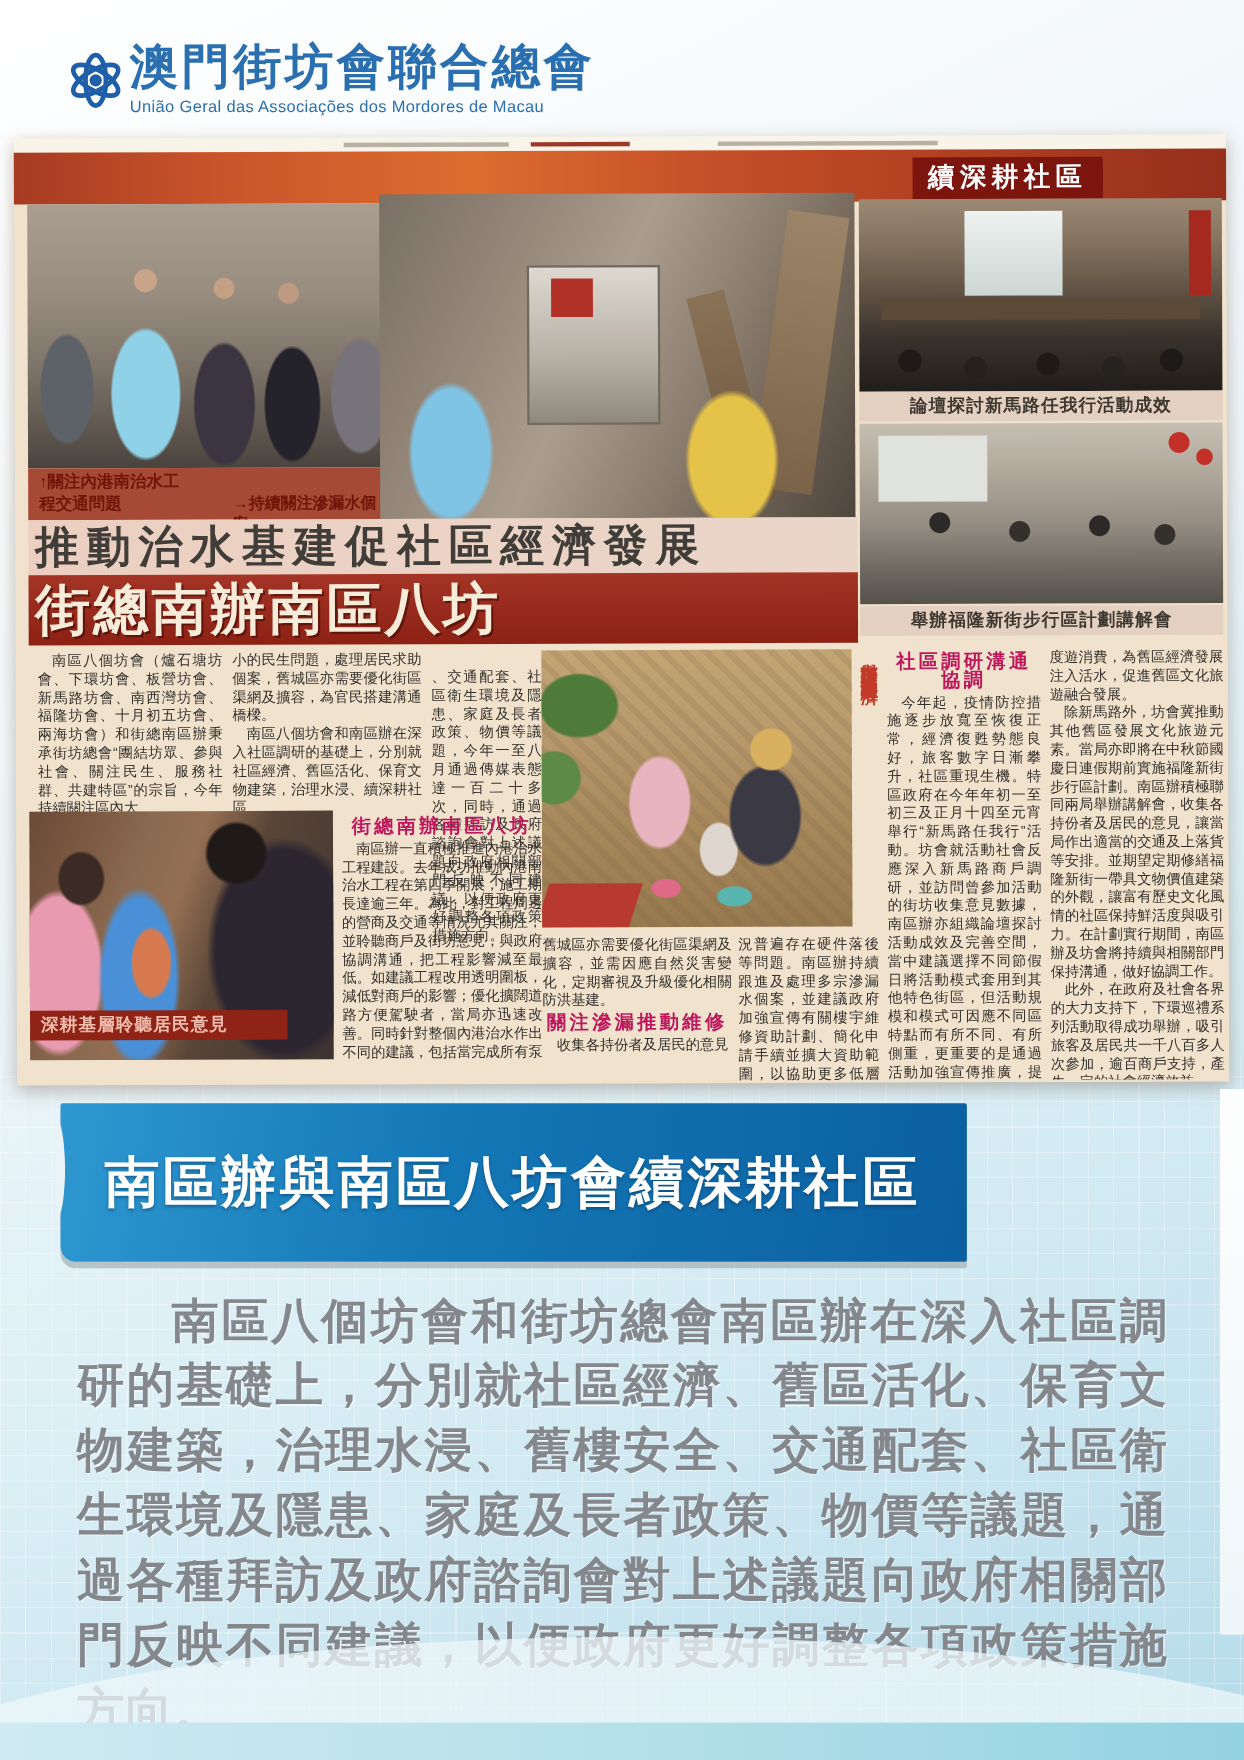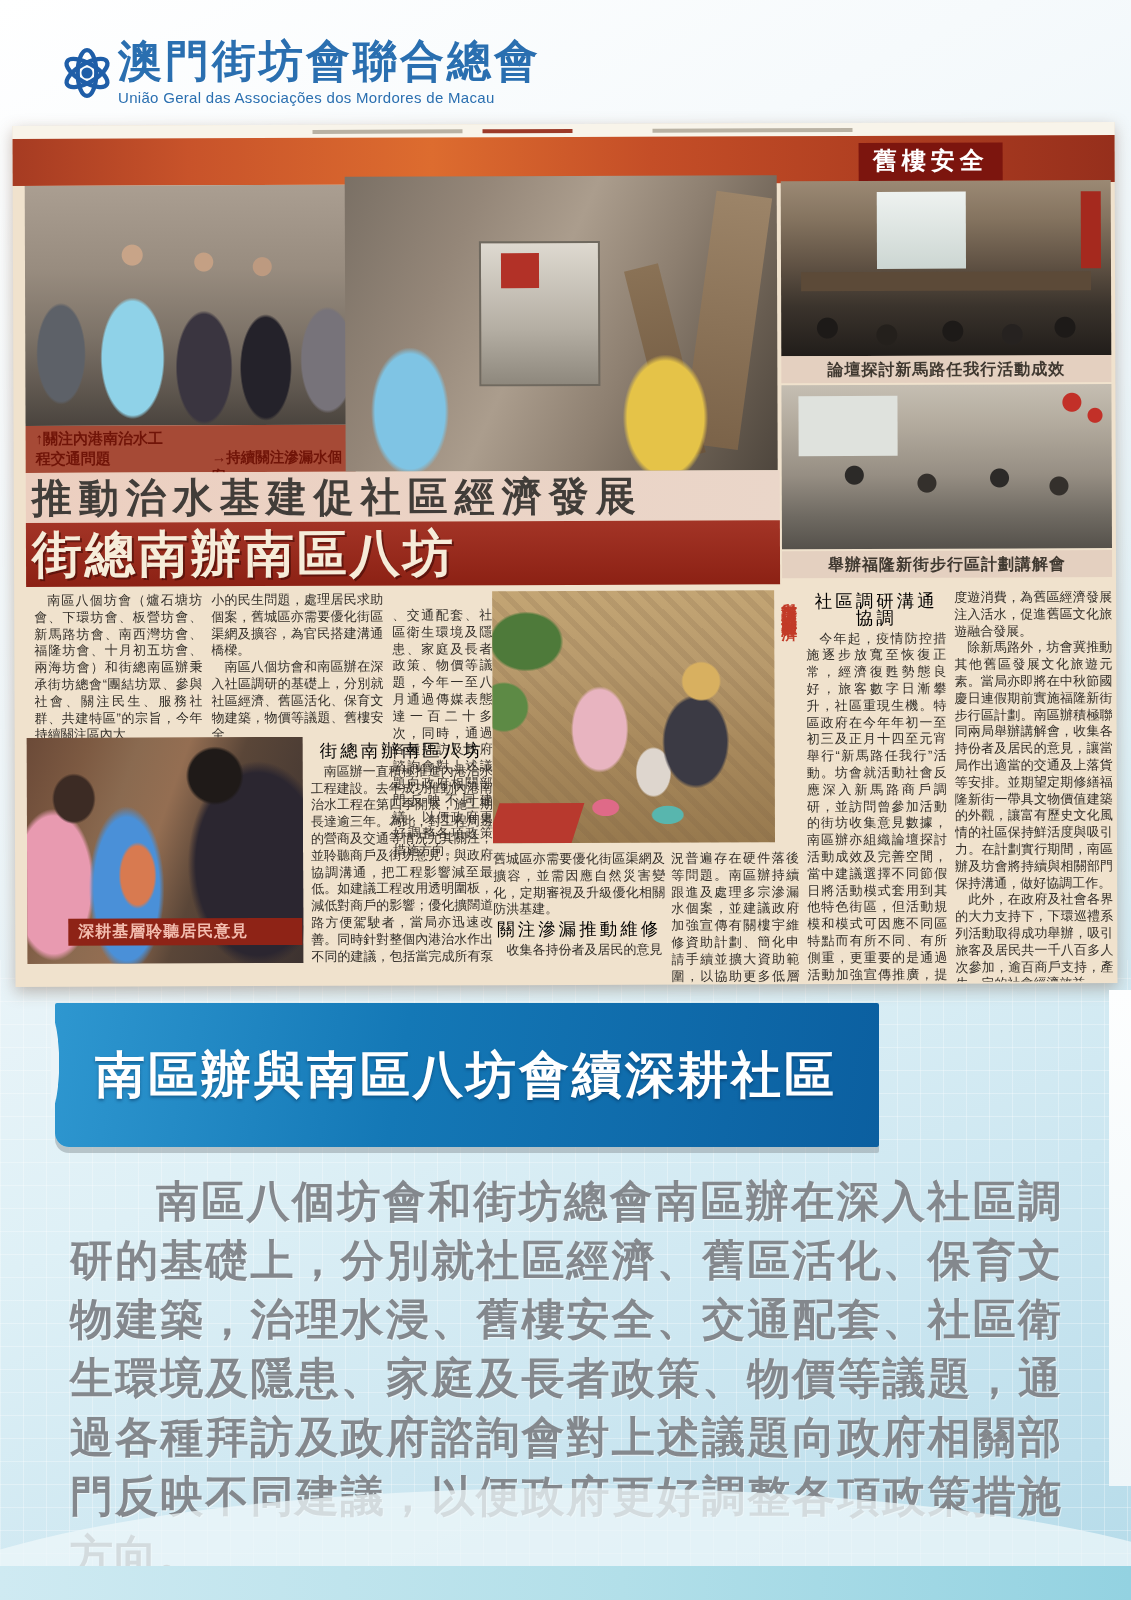--- a/index.html
+++ b/index.html
@@ -96,21 +96,21 @@
     background:linear-gradient(90deg,#eccfc0,#ead6c9);color:#413d39;font-weight:bold;
     font-size:40px;line-height:50px;letter-spacing:7px;padding-left:6px;white-space:nowrap;}
   .headline{position:absolute;left:12px;top:397px;width:748px;height:64px;
     background:linear-gradient(180deg,#a33426,#8c2114);display:flex;align-items:center;padding-left:6px;white-space:nowrap;}
   .h1a{color:#f6ecd9;font-size:50px;font-weight:900;letter-spacing:3px;text-shadow:2px 2px 0 rgba(56,8,4,.55);}
   .h1b{color:#f3c9be;font-size:50px;font-weight:900;letter-spacing:3px;text-shadow:2px 2px 0 rgba(56,8,4,.55);}
 
   .bt{position:absolute;font-size:13px;line-height:16.8px;text-align:justify;color:#332f2a;overflow:hidden;}
   .bt p{margin:0;}
   .bt p.ind{text-indent:1em;}
-  .sh{margin:3px 0 4px;font-size:17.5px;font-weight:normal;text-align:center;letter-spacing:3px;color:#000000;}
+  .sh{margin:3px 0 4px;font-size:17.5px;font-weight:bold;text-align:center;letter-spacing:3px;color:#be185d;}
   .col1{left:20px;top:467px;width:168px;height:150px;}
   .col2{left:197px;top:467px;width:172px;height:150px;}
   .col3{left:378px;top:483px;width:100px;height:272px;}
   .sec1{left:296px;top:615px;width:182px;height:224px;}
   .colA{left:478px;top:727px;width:172px;height:132px;}
   .colB{left:656px;top:727px;width:128px;height:132px;}
   .col4{left:792px;top:467px;width:140px;height:392px;}
   .col5{left:940px;top:467px;width:158px;height:392px;}
 
   .photo-street{left:478px;top:467px;width:282px;height:252px;
@@ -131,21 +131,21 @@
 
   .photo-bl{left:12px;top:612px;width:276px;height:226px;
     background:linear-gradient(110deg,#6b4a38 0%,#7d5a42 18%,#8a6a50 32%,#946e52 46%,#5a4638 62%,#3c3230 100%);}
   .frag-pink{left:-4%;top:28%;width:30%;height:74%;background:radial-gradient(ellipse at 45% 50%,#e89ab0 0 58%,transparent 64%);}
   .frag-vest{left:20%;top:24%;width:32%;height:78%;background:radial-gradient(ellipse at 50% 55%,#4a90d8 0 52%,transparent 60%);}
   .frag-floral{left:31%;top:42%;width:18%;height:38%;background:radial-gradient(ellipse,#d87a50 0 48%,transparent 55%);}
   .frag-dark{right:-2%;top:10%;width:44%;height:92%;background:radial-gradient(ellipse at 58% 50%,#2b2630 0 62%,transparent 70%);}
   .frag-hair1{left:8%;top:14%;width:18%;height:26%;background:radial-gradient(ellipse,#3c2b24 0 55%,transparent 62%);}
   .frag-hair2{left:56%;top:2%;width:24%;height:30%;background:radial-gradient(ellipse,#1f1a18 0 55%,transparent 62%);}
   .capbl{position:absolute;left:0;bottom:18px;width:214px;background:#8e2316;color:#f3bdaf;
-    font-weight:bold;font-size:16px;padding:3px 10px;letter-spacing:1px;margin-left:41px;}
+    font-weight:bold;font-size:16px;padding:3px 10px;letter-spacing:1px;}
 
   
   .banner{position:absolute;left:55px;top:1003px;width:824px;height:144px;
     background:linear-gradient(100deg,#2e97d0 0%,#1478b6 42%,#0b5f a0 100%);
     background:linear-gradient(100deg,#2e97d0 0%,#1478b6 42%,#0b5fa0 100%);
     display:flex;align-items:center;padding-left:40px;box-sizing:border-box;
     box-shadow:0 6px 0 rgba(148,158,164,.55);border-radius:2px 2px 2px 14px;}
   .banner:before{content:"";position:absolute;left:-4px;top:0;width:14px;height:120px;
     background:radial-gradient(ellipse 14px 80px at 0 50%,#eaf4f8 0 55%,transparent 60%);}
   .banner-title{color:#ffffff;font-size:50px;font-weight:bold;letter-spacing:3px;white-space:nowrap;
@@ -179,21 +179,21 @@
   </header>
 
   <section class="clipping">
     <div class="paper-edge">
       <span class="edge-mark em1"></span>
       <span class="edge-mark em2"></span>
       <span class="edge-mark em3"></span>
     </div>
 
     <div class="top-banner">
-      <div class="badge">舊樓安全</div>
+      <div class="badge">續深耕社區</div>
     </div>
 
     <div class="photo photo-left"></div>
     <div class="red-strip">
       <div class="cap1">
         <span>↑關注內港南治水工</span><br>
         <span>程交通問題</span>
       </div>
       <div class="cap2">→持續關注滲漏水個案</div>
     </div>
@@ -222,21 +222,21 @@
     <div class="kicker">推動治水基建促社區經濟發展</div>
     <div class="headline">
       <span class="h1a">街總南辦南區八坊</span>
     </div>
 
     <div class="bt col1">
       <p class="ind">南區八個坊會（爐石塘坊會、下環坊會、板營坊會、新馬路坊會、南西灣坊會、福隆坊會、十月初五坊會、兩海坊會）和街總南區辦秉承街坊總會“團結坊眾、參與社會、關注民生、服務社群、共建特區”的宗旨，今年持續關注區內大</p>
     </div>
     <div class="bt col2">
       <p>小的民生問題，處理居民求助個案，舊城區亦需要優化街區渠網及擴容，為官民搭建溝通橋樑。</p>
-      <p class="ind">南區八個坊會和南區辦在深入社區調研的基礎上，分別就社區經濟、舊區活化、保育文物建築，物價等議題、舊樓安全</p>
+      <p class="ind">南區八個坊會和南區辦在深入社區調研的基礎上，分別就社區經濟、舊區活化、保育文物建築，治理水浸、續深耕社區</p>
     </div>
     <div class="bt col3">
       <p>、交通配套、社區衛生環境及隱患、家庭及長者政策、物價等議題，今年一至八月通過傳媒表態達一百二十多次，同時，通過各種拜訪及政府諮詢會對上述議題向政府相關部門反映不同建議，以便政府更好調整各項政策措施方向。</p>
     </div>
 
     <div class="photo photo-bl">
       <div class="frag frag-pink"></div>
       <div class="frag frag-vest"></div>
       <div class="frag frag-floral"></div>
       <div class="frag frag-dark"></div>

